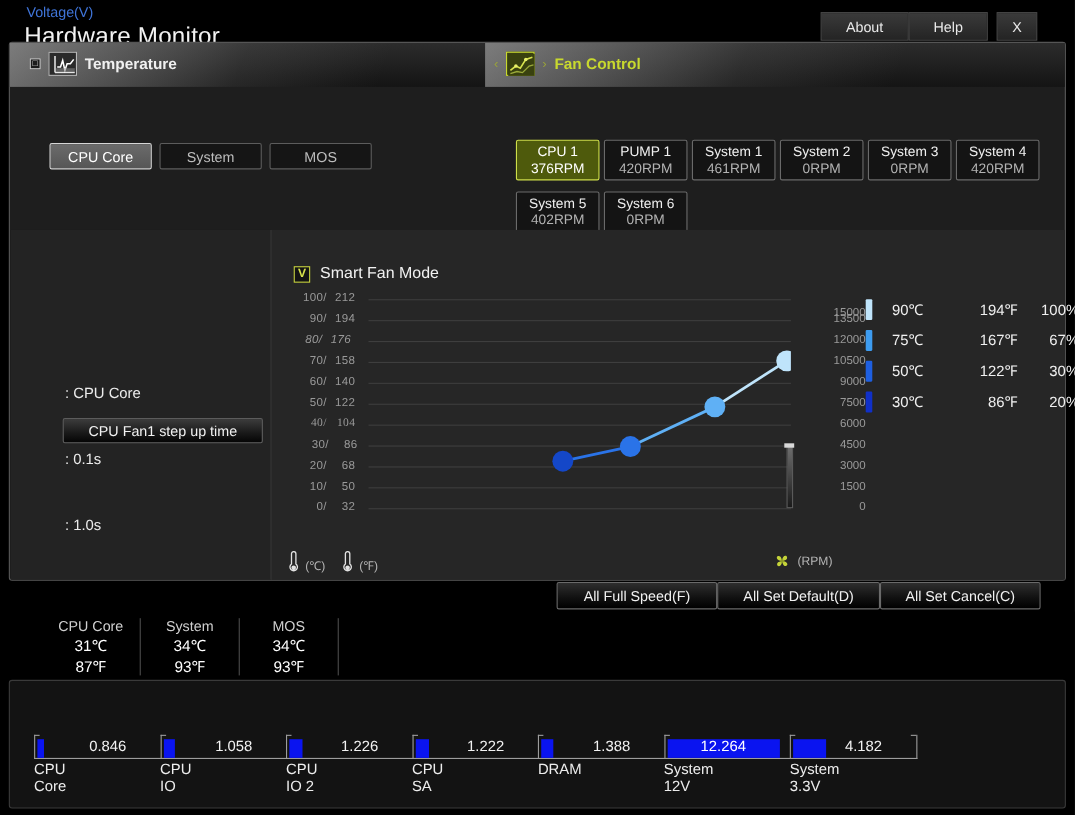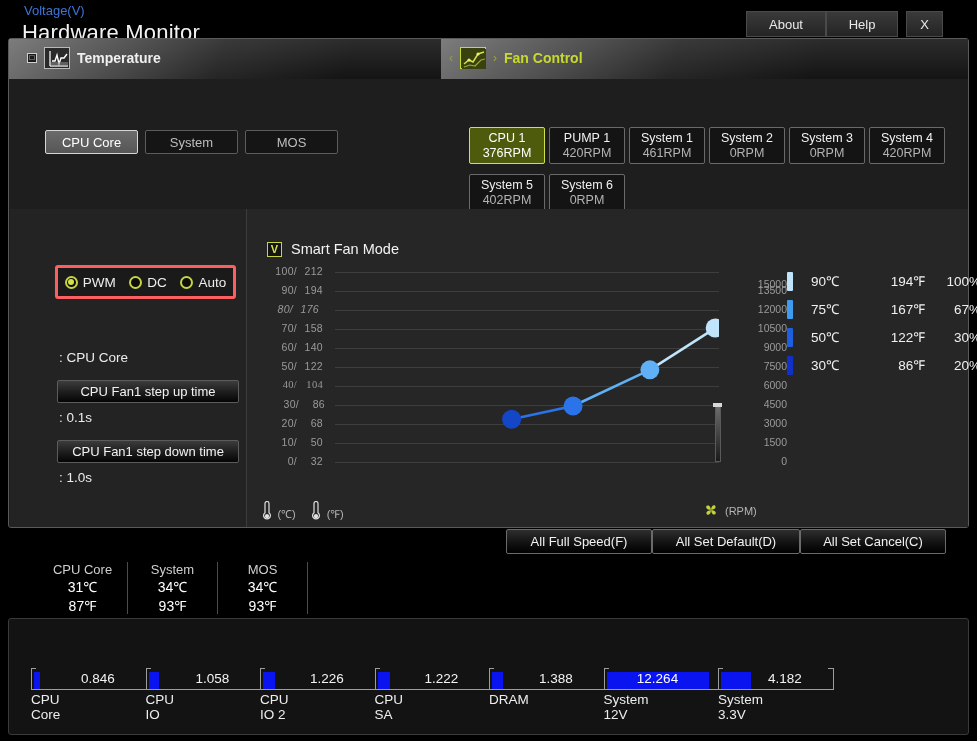--- a/index.html
+++ b/index.html
@@ -294,41 +294,26 @@
     <span class="fc-name">System 5</span>
     <span class="fc-rpm">402RPM</span>
   </div>
   <div class="fanchip" style="left:540px; top:135px">
     <span class="fc-name">System 6</span>
     <span class="fc-rpm">0RPM</span>
   </div>
 
   <div id="body-left">
 
-    <div id="radio-group">
-      <label class="radio-item">
-        <span class="radio-dot on"></span>
-        <span>PWM</span>
-      </label>
-      <label class="radio-item">
-        <span class="radio-dot"></span>
-        <span>DC</span>
-      </label>
-      <label class="radio-item">
-        <span class="radio-dot"></span>
-        <span>Auto</span>
-      </label>
-    </div>
 
     <div class="field-val" style="top:141px">: CPU Core</div>
 
     <div class="field-btn" style="top:171px">CPU Fan1 step up time</div>
     <div class="field-val" style="top:201px">: 0.1s</div>
 
-    <div class="field-btn" style="top:231px">CPU Fan1 step down time</div>
     <div class="field-val" style="top:261px">: 1.0s</div>
   </div>
 
   <div id="body-right">
 
     <div id="smart-row">
       <span id="smart-check">V</span>
       <span id="smart-label">Smart Fan Mode</span>
     </div>
 

